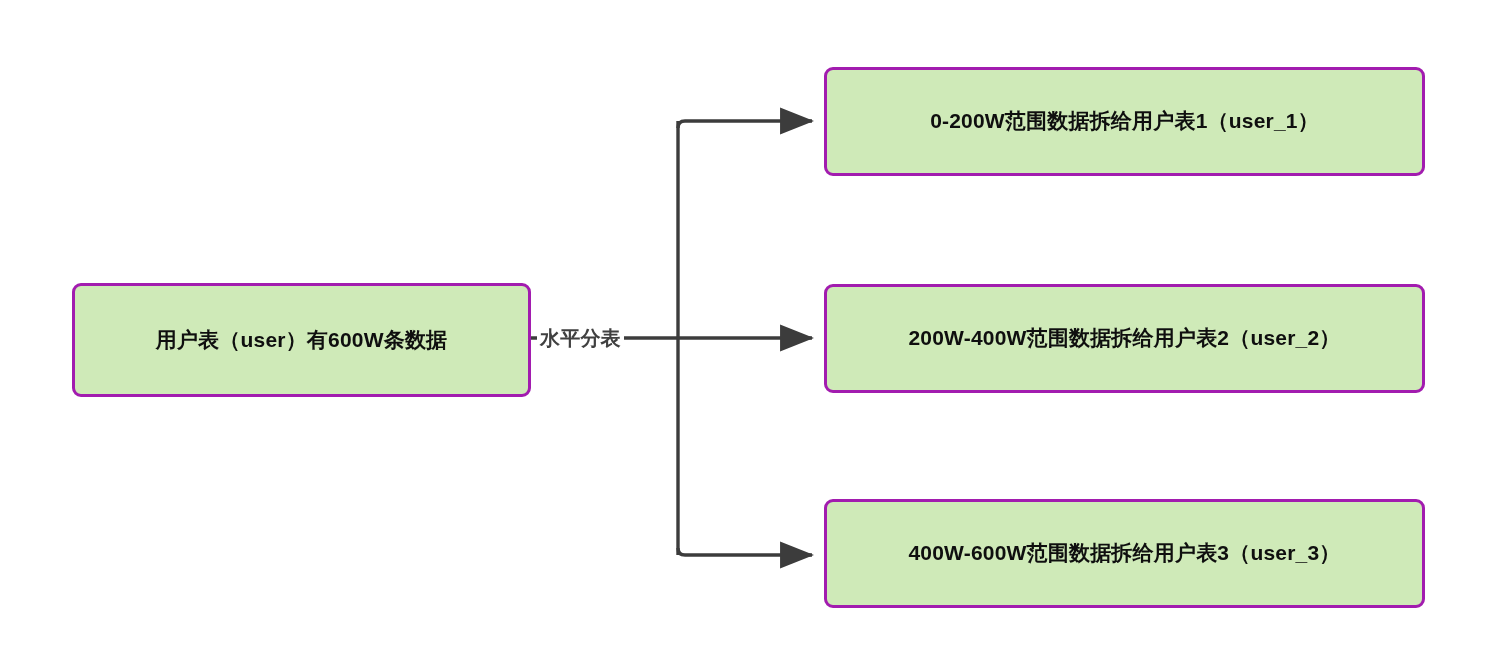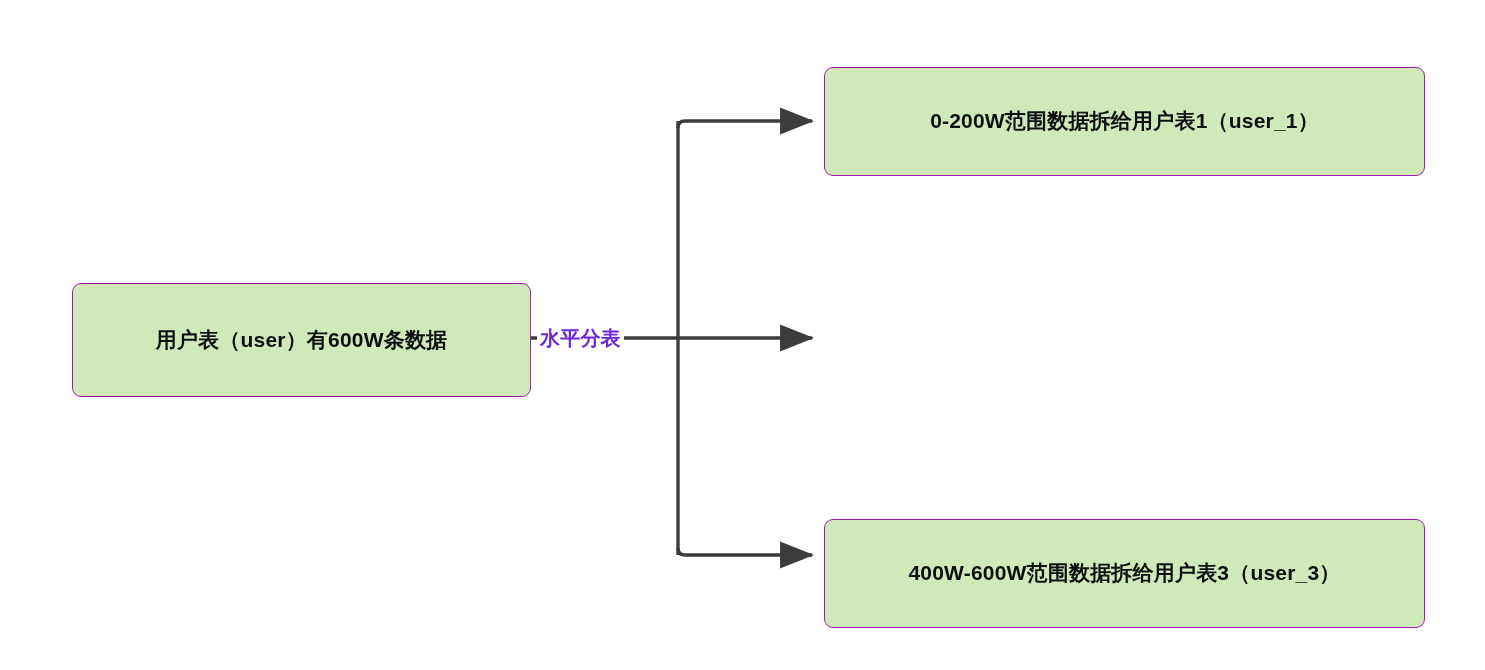--- a/index.html
+++ b/index.html
@@ -23,21 +23,21 @@
     position: absolute;
     left: 0;
     top: 0;
     width: 1485px;
     height: 670px;
   }
   .node {
     position: absolute;
     box-sizing: border-box;
     background: #cfeab8;
-    border: 1px solid #a21caf;
+    border: 3px solid #a21caf;
     border-radius: 9px;
     display: flex;
     align-items: center;
     justify-content: center;
     padding: 0 16px;
   }
   .node-label {
     font-size: 21px;
     font-weight: bold;
     color: #0f0f0f;
@@ -62,37 +62,36 @@
     left: 824px;
     top: 284px;
     width: 601px;
     height: 109px;
   }
   #node-user3 {
     left: 824px;
     top: 499px;
     width: 601px;
     height: 109px;
-    margin-top: 20px;
   }
   #edge-label {
     position: absolute;
     left: 537px;
     top: 323px;
     height: 30px;
     display: flex;
     align-items: center;
     justify-content: center;
     padding: 0 3px;
     background: #ffffff;
   }
   #edge-label .edge-label-text {
     font-size: 20px;
     font-weight: bold;
-    color: #6d28d9;
+    color: #404040;
     white-space: nowrap;
     letter-spacing: 0.2px;
   }
 </style>
 </head>
 <body>
 
 <div id="diagram">
 
   <svg id="edges" viewBox="0 0 1485 670" width="1485" height="670" xmlns="http://www.w3.org/2000/svg">
@@ -119,18 +118,21 @@
   </div>
 
   <div id="edge-label">
     <span class="edge-label-text">水平分表</span>
   </div>
 
   <div class="node" id="node-user1">
     <span class="node-label">0-200W范围数据拆给用户表1（user_1）</span>
   </div>
 
+  <div class="node" id="node-user2">
+    <span class="node-label">200W-400W范围数据拆给用户表2（user_2）</span>
+  </div>
 
   <div class="node" id="node-user3">
     <span class="node-label">400W-600W范围数据拆给用户表3（user_3）</span>
   </div>
 
 </div>
 
 </body></html>

